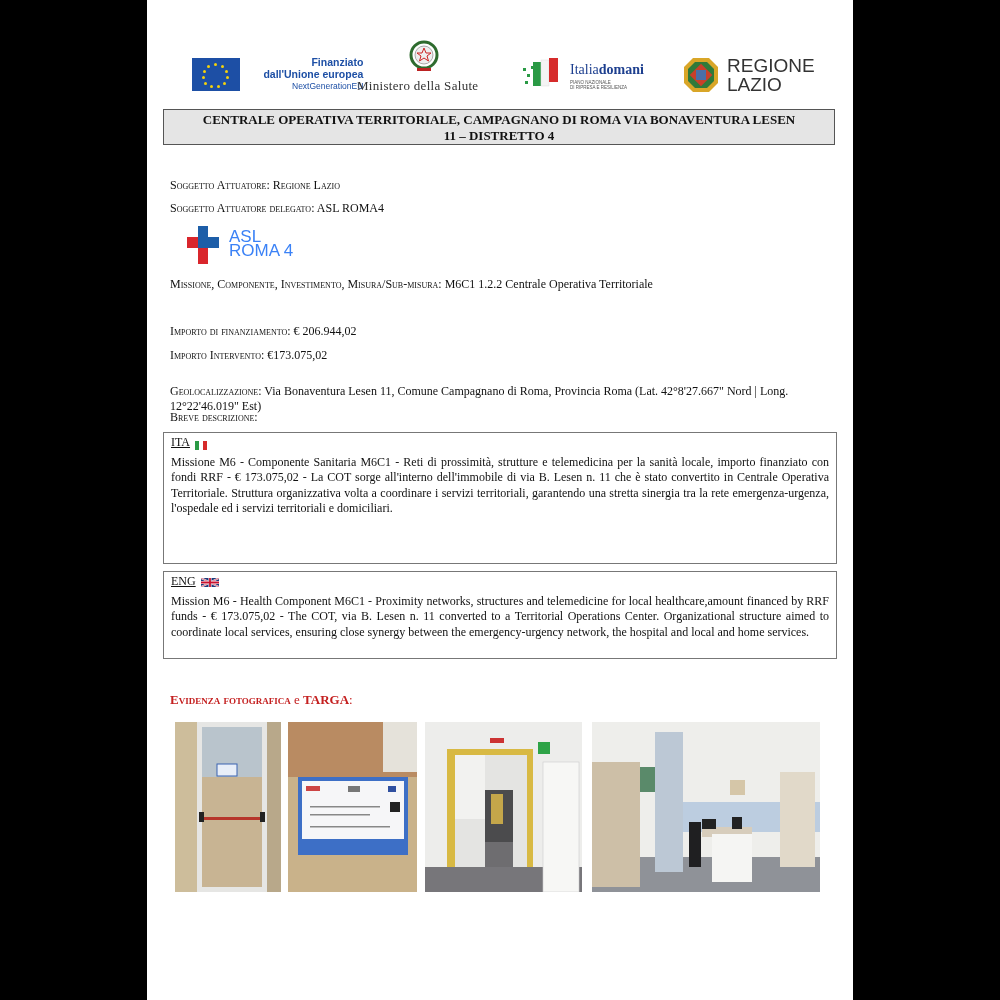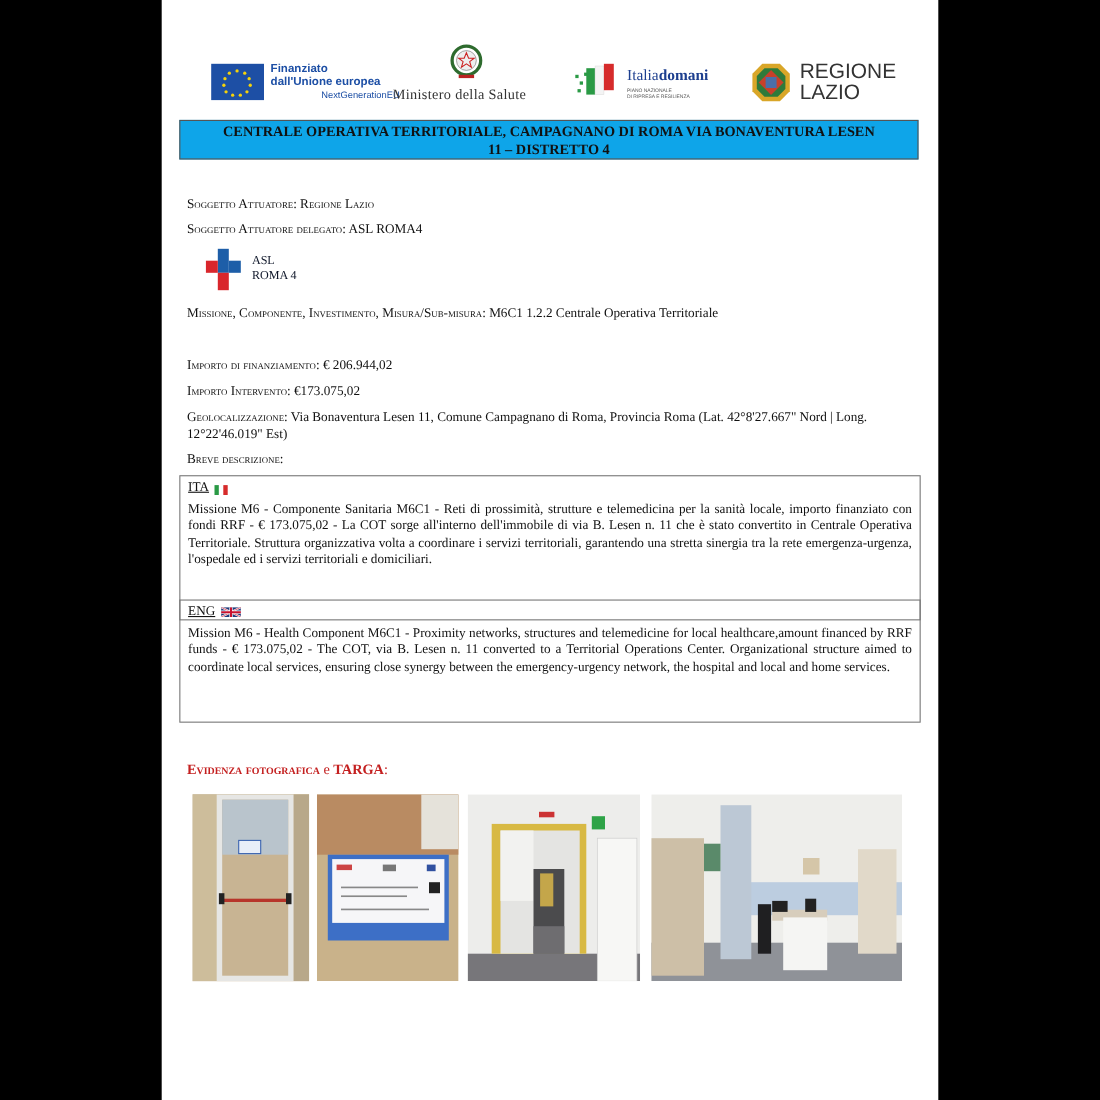--- a/index.html
+++ b/index.html
@@ -4,39 +4,39 @@
 <style>
   html, body { margin:0; padding:0; }
   body { width:1000px; height:1000px; background:#000; position:relative; overflow:hidden; font-family:"Liberation Serif", serif; color:#111; }
   .page { position:absolute; left:147px; top:0; width:706px; height:1000px; background:#fff; }
   .abs { position:absolute; }
 
   
   .eu-flag { left:45px; top:58px; width:48px; height:33px; background:#1d4fa5; }
   .eu-flag .star { position:absolute; width:3px; height:3px; background:#f5d20a; border-radius:50%; }
   .eu-text { left:99px; top:56px; font-family:"Liberation Sans", sans-serif; line-height:12px; }
-  .eu-text .l1, .eu-text .l2 { font-size:10.5px; font-weight:bold; color:#1d4fa5; }
+  .eu-text .l1, .eu-text .l2 { font-size:10.5px; font-weight:bold; color:#1d4fa5;text-align:right; }
   .eu-text .l3 { font-size:8.5px; color:#1d4fa5;padding-left:46px; }
   .emblem { left:262px; top:40px; width:30px; height:36px; }
   .ministry { left:210px; top:78px; font-family:"Liberation Serif", serif; font-size:13px; color:#333; letter-spacing:0.3px; }
   .italia-mark { left:374px; top:56px; width:42px; height:34px; }
   .italia-text { left:423px; top:62px; font-family:"Liberation Serif", serif; font-size:14px; color:#1d3f8f; }
   .italia-text b { font-weight:bold; }
   .italia-sub { left:423px; top:80px; font-family:"Liberation Sans", sans-serif; font-size:4.5px; color:#555; line-height:5px; }
   .lazio-emblem { left:536px; top:57px; width:36px; height:36px; }
   .lazio-text { left:580px; top:56px; font-family:"Liberation Sans", sans-serif; font-size:19px; line-height:19px; color:#333; }
 
   
-  .title-box { left:16px; top:109px; width:672px; height:36px; background:#0ea5e9; border:1px solid #555; box-sizing:border-box; text-align:center; font-weight:bold; font-size:13px; line-height:16px; padding-top:2px; }
+  .title-box { left:16px; top:109px; width:672px; height:36px; background:#e5e5e5; border:1px solid #555; box-sizing:border-box; text-align:center; font-weight:bold; font-size:13px; line-height:16px; padding-top:2px; }
 
   .field { left:23px; font-size:12px; line-height:15px; width:665px; }
   .sc { font-variant:small-caps; font-weight:normal; }
 
   .asl-logo { left:40px; top:226px; width:32px; height:38px; }
-  .asl-text { left:82px; top:230px; font-family:Liberation Serif, serif; font-size:11px; line-height:14px; color:#0f172a; }
+  .asl-text { left:82px; top:230px; font-family:Liberation Sans, sans-serif; font-size:17px; line-height:14px; color:#3b82f6; }
 
   .desc-box { left:16px; width:674px; border:1px solid #777; box-sizing:border-box; padding:2px 7px; font-size:12px; line-height:15.5px; }
   .lang-label { text-decoration:underline; display:inline-block; margin-bottom:4px; }
   .flag-it { display:inline-block; width:14px; height:9px; vertical-align:middle; margin-left:2px; }
   .flag-it span { display:inline-block; width:4px; height:9px; }
   .flag-uk { display:inline-block; width:18px; height:9px; vertical-align:middle; margin-left:2px; }
   .desc-text { text-align:justify; }
 
   .photo-title { left:23px; top:692px; font-size:13px; color:#c42020; }
   .photo-title .sc2 { font-variant:small-caps; font-weight:bold;margin-top:24px; }
@@ -126,36 +126,36 @@
 
   <div class="abs field" style="top:277px">
     <span class="sc">Missione, Componente, Investimento, Misura/Sub-misura</span><span>: M6C1 1.2.2 Centrale Operativa Territoriale</span>
   </div>
   <div class="abs field" style="top:324px">
     <span class="sc">Importo di finanziamento</span><span>: € 206.944,02</span>
   </div>
   <div class="abs field" style="top:348px">
     <span class="sc">Importo Intervento:</span><span> €173.075,02</span>
   </div>
-  <div class="abs field" style="top:372px">
+  <div class="abs field" style="top:384px">
     <span class="sc">Geolocalizzazione</span><span>: Via Bonaventura Lesen 11, Comune Campagnano di Roma, Provincia Roma (Lat. 42°8'27.667" Nord | Long. 12°22'46.019" Est)</span>
   </div>
   <div class="abs field" style="top:410px">
     <span class="sc">Breve descrizione</span><span>:</span>
   </div>
 
   <div class="abs desc-box" style="top:432px;height:132px">
     <div>
       <span class="lang-label">ITA</span>
       <span class="flag-it"><span style="background:#2a9a45"></span><span style="background:#fff"></span><span style="background:#d62b2b"></span></span>
     </div>
     <div class="desc-text">Missione M6 - Componente Sanitaria M6C1 - Reti di prossimità, strutture e telemedicina per la sanità locale, importo finanziato con fondi RRF - € 173.075,02 - La COT sorge all'interno dell'immobile di via B. Lesen n. 11 che è stato convertito in Centrale Operativa Territoriale. Struttura organizzativa volta a coordinare i servizi territoriali, garantendo una stretta sinergia tra la rete emergenza-urgenza, l'ospedale ed i servizi territoriali e domiciliari.</div>
   </div>
 
-  <div class="abs desc-box" style="top:545px;height:112px">
+  <div class="abs desc-box" style="top:571px;height:88px">
     <div>
       <span class="lang-label">ENG</span>
       <svg class="flag-uk" viewBox="0 0 60 30">
         <rect width="60" height="30" fill="#1f3a7a"></rect>
         <path d="M0,0 L60,30 M60,0 L0,30" stroke="#fff" stroke-width="6"></path>
         <path d="M0,0 L60,30 M60,0 L0,30" stroke="#c8102e" stroke-width="2"></path>
         <path d="M30,0 V30 M0,15 H60" stroke="#fff" stroke-width="10"></path>
         <path d="M30,0 V30 M0,15 H60" stroke="#c8102e" stroke-width="6"></path>
       </svg>
     </div>

